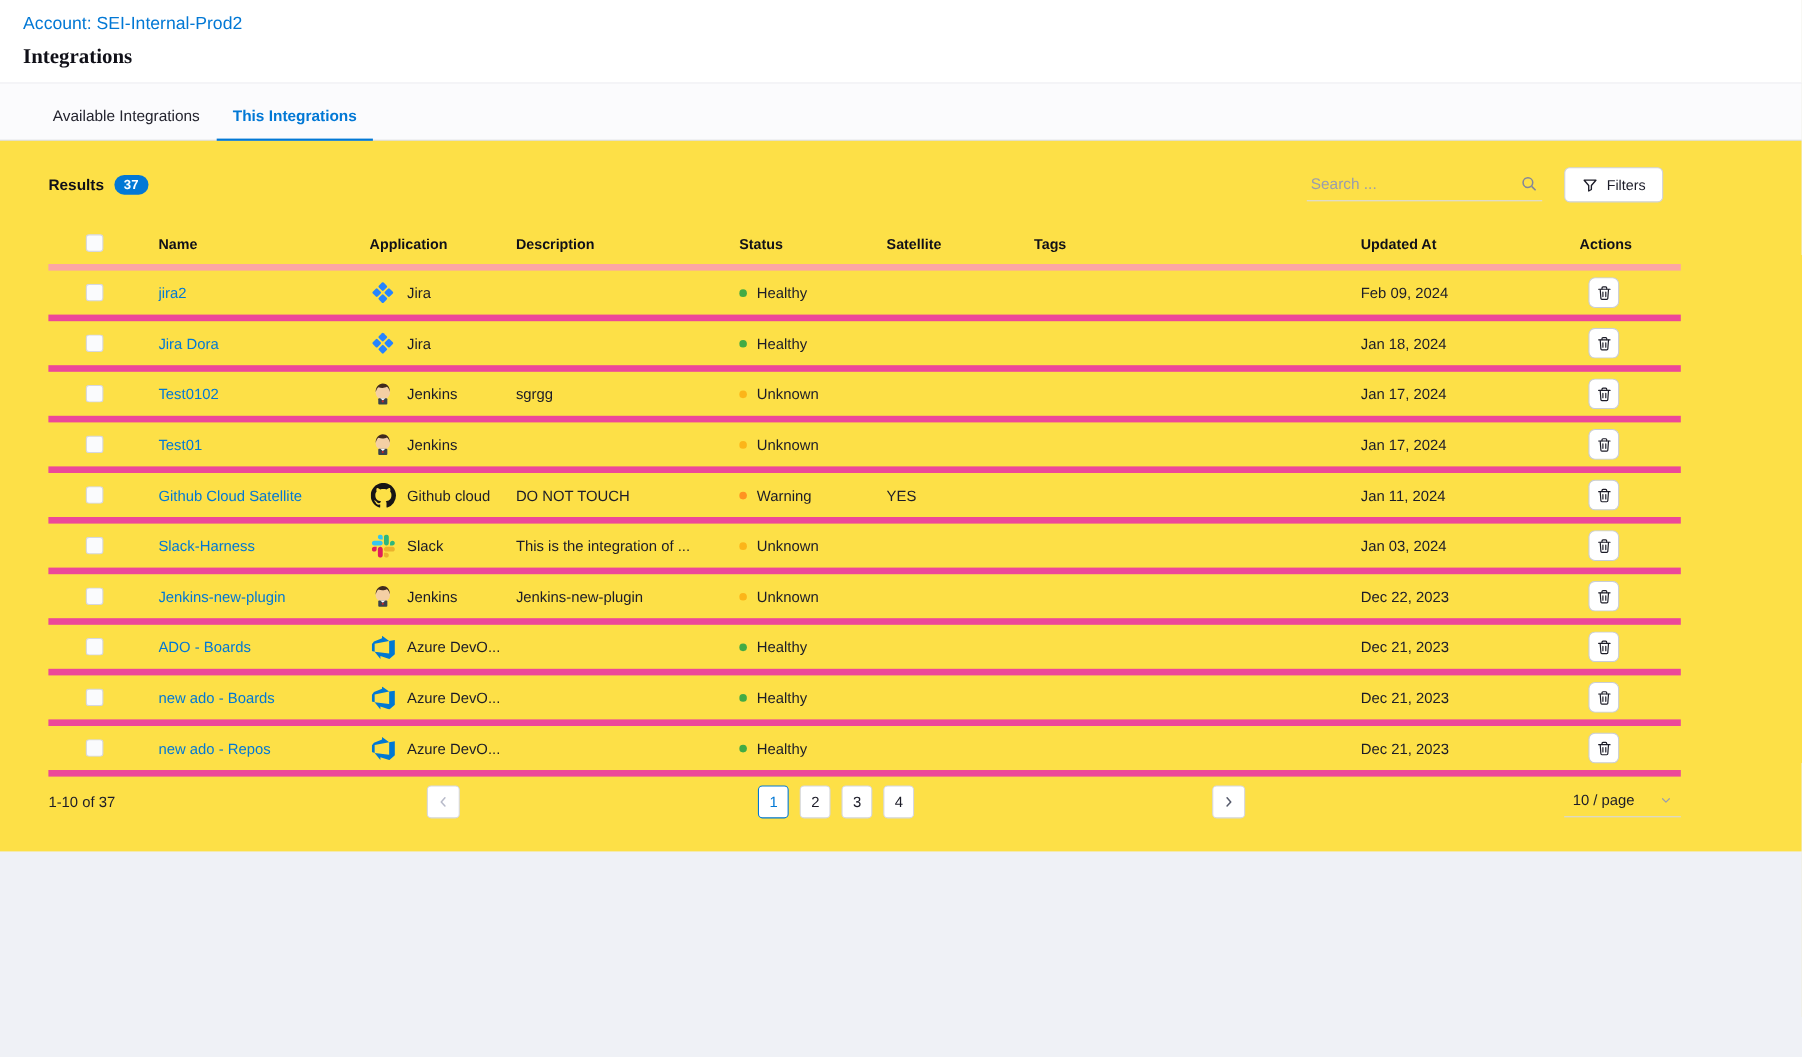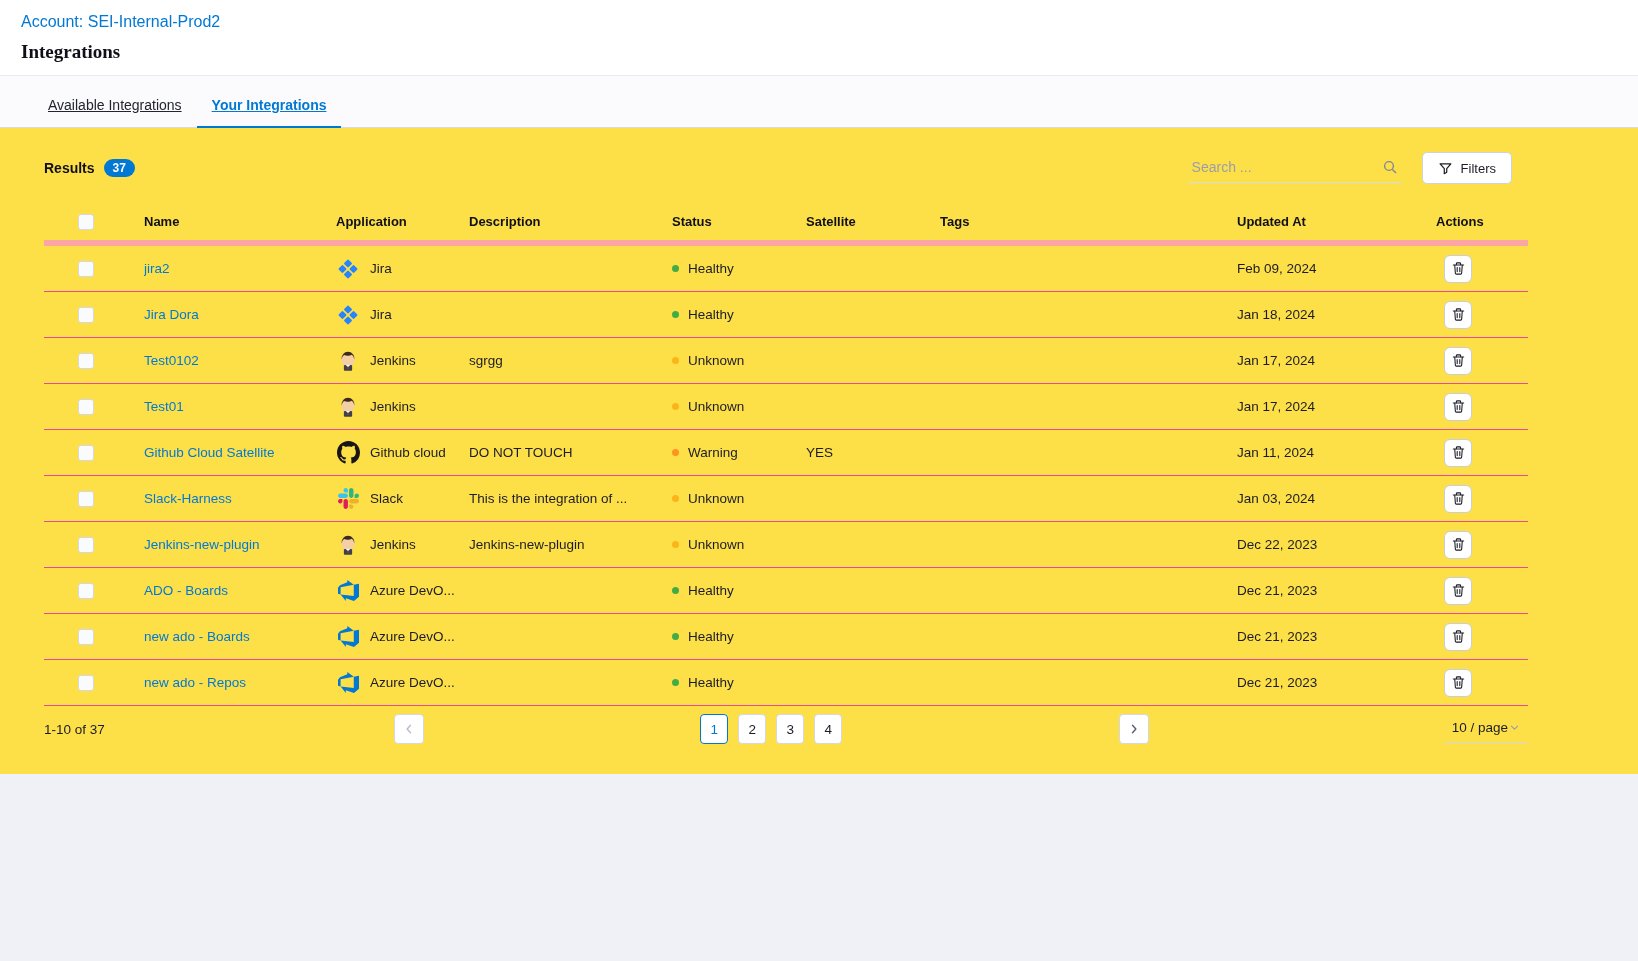--- a/index.html
+++ b/index.html
@@ -11,21 +11,21 @@
   }
   .page { width:1638px; height:961px; background:#eff1f6; overflow:hidden; position:relative; }
 
   
   .topbar { background:#fff; padding:13px 24px 12px 21px; border-bottom:1px solid #e9eaef; }
   .account-link { color:#0278d5; font-size:16px; text-decoration:none; display:inline-block; }
   .page-title { font-size:19px; font-weight:700; color:#101018; margin:10px 0 0 0;font-family:Liberation Serif, serif; }
 
   
   .tabstrip { background:#fbfbfd; display:flex; align-items:flex-end; padding-left:33px; height:52px; border-bottom:1px solid #d8dae2; }
-  .tab { padding:0 15px 14px 15px; font-size:14px; color:#24242f; cursor:pointer;text-decoration:underline; }
+  .tab { padding:0 15px 14px 15px; font-size:14px; color:#24242f; cursor:pointer; }
   .tab.active { color:#0278d5; font-weight:700; border-bottom:2px solid #0278d5; margin-bottom:-1px; padding-bottom:13px; }
 
   
   .content { background:#fde047; height:646px; padding:0 110px 0 44px; overflow:hidden; }
 
   
   .toolbar { display:flex; align-items:center; margin-top:24px; height:32px; }
   .results-label { font-size:14px; font-weight:700; color:#101018; }
   .results-badge { background:#0278d5; color:#fff; font-size:12px; font-weight:700; border-radius:10px; padding:2px 9px; margin-left:9px; }
   .search-wrap { margin-left:auto; width:214px; display:flex; border-bottom:1px solid #d9dbe4; padding:4px 4px 6px 2px; }
@@ -36,54 +36,54 @@
 
   
   .table { margin-top:18px; }
   .thead, .trow {
     display:grid;
     grid-template-columns:100px 192px 133px 203px 134px 134px 297px 199px 92px;
     align-items:center;
   }
   .thead { height:44px; border-bottom:6px solid #fca5a5; }
   .th { font-size:13px; font-weight:700; color:#101018; white-space:nowrap; overflow:hidden; text-overflow:ellipsis; padding-right:10px; }
-  .trow { height:46px; border-bottom:1px solid #ec4899; }
+  .trow { height:46px; border-bottom:6px solid #ec4899; }
   .cell { font-size:13.5px; color:#1c1c28; white-space:nowrap; overflow:hidden; text-overflow:ellipsis; padding-right:12px; }
   .cell-check { padding-left:34px; }
   .checkbox { width:16px; height:16px; border:1px solid #d5d7e1; border-radius:3px; background:#fafbfd; display:inline-block; cursor:pointer; vertical-align:middle; }
   .name-link { color:#0278d5; text-decoration:none; cursor:pointer; }
   .cell-app { display:flex; align-items:center; gap:10px;text-align:center; }
   .app-icon { width:24px; height:24px; display:flex; align-items:center; justify-content:center; flex:0 0 24px; }
   .cell-status { display:flex; align-items:center; gap:9px; }
   .dot { width:7px; height:7px; border-radius:50%; display:inline-block; flex:0 0 7px; }
   .cell-actions { padding-left:8px; }
   .trash-btn { width:28px; height:28px; border:1px solid #c9cdd7; border-radius:6px; background:#fff; display:flex; align-items:center; justify-content:center; cursor:pointer; padding:0; }
 
   
   .pagination { display:flex; align-items:center; justify-content:space-between; margin-top:8px; gap:10px; }
   .range { font-size:13.5px; color:#1c1c28; margin-right:12px; }
   .pg-btn { min-width:28px; height:30px; border:1px solid #d5d7e1; background:#fff; border-radius:4px; font-size:13.5px; color:#1c1c28; display:flex; align-items:center; justify-content:center; padding:0 8px; cursor:pointer; font-family:"Liberation Sans",sans-serif; }
   .pg-btn.active { border-color:#0278d5; color:#0278d5; }
   .pages { display:flex; gap:10px; }
-  .page-size { display:flex; align-items:center; gap:1px; border-bottom:1px solid #d5d7e1; padding:5px 8px 7px 8px; font-size:13.5px; color:#1c1c28; margin-left:18px; cursor:pointer; }
+  .page-size { display:flex; align-items:center; gap:23px; border-bottom:1px solid #d5d7e1; padding:5px 8px 7px 8px; font-size:13.5px; color:#1c1c28; margin-left:18px; cursor:pointer; }
   .icon-span { display:flex; align-items:center; }
 </style>
 </head>
 <body>
 
 <div class="page">
 
   <div class="topbar">
     <a class="account-link" href="#">Account: SEI-Internal-Prod2</a>
     <h1 class="page-title">Integrations</h1>
   </div>
 
   <div class="tabstrip">
     <div class="tab">Available Integrations</div>
-    <div class="tab active">Your Integrations</div>
+    <div class="tab active">This Integrations</div>
   </div>
 
   <div class="content">
 
     <div class="toolbar">
       <span class="results-label">Results</span>
       <span class="results-badge">37</span>
 
       <div class="search-wrap">
         <input class="search-input" type="text" placeholder="Search ..." style="">

